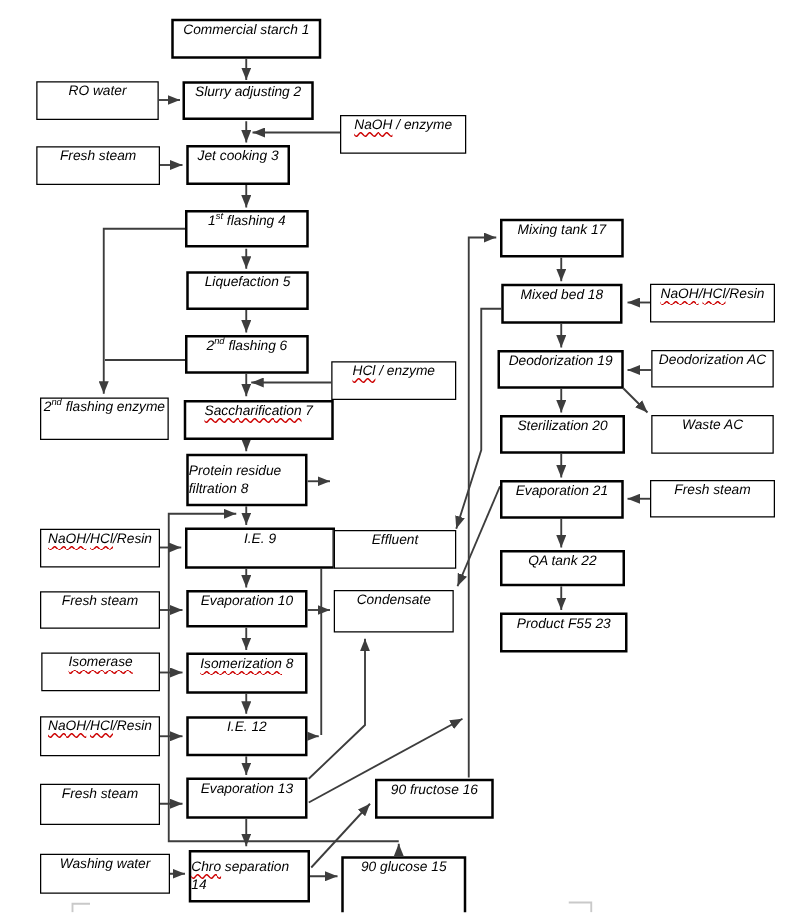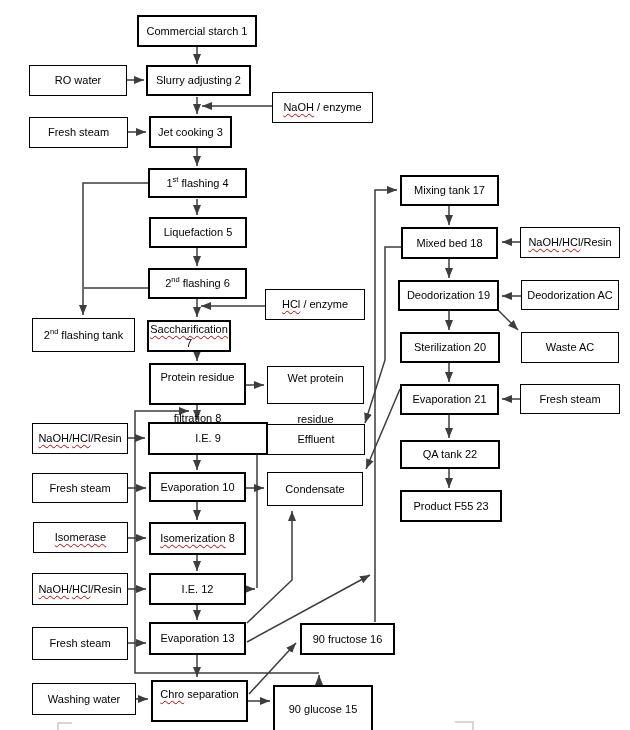--- a/index.html
+++ b/index.html
@@ -1,25 +1,25 @@
 <!DOCTYPE html>
 <html><head>
 <meta charset="utf-8">
 <style>
   html,body { margin:0; padding:0; background:#ffffff; }
   .canvas { position:relative; width:630px; height:730px; background:#ffffff; overflow:hidden;
             font-family:"Liberation Sans","DejaVu Sans",sans-serif; }
   svg.wires { position:absolute; left:0; top:0; width:630px; height:730px; pointer-events:none; }
   .b { position:absolute; box-sizing:border-box; background:#ffffff; display:flex;
-       align-items:center; justify-content:center; text-align:center;
-       font-size:11px; line-height:1.3; color:#000; }
+       align-items:flex-start; justify-content:center; text-align:center;
+       font-size:11px; line-height:1.3; color:#000;font-style:italic; }
   .p { border:2.5px solid #000; }
   .i { border:1.4px solid #000; }
   .two { flex-direction:column; }
-  .ln { display:block;margin-top:27px; }
+  .ln { display:block; }
   sup { font-size:7.5px; line-height:0; vertical-align:super; }
   .sq { text-decoration-line:underline; text-decoration-style:wavy;
         text-decoration-color:#cc0000; text-decoration-thickness:1px; text-underline-offset:2px; }
 </style>
 </head>
 <body>
 
 <div class="canvas">
 
   <svg class="wires" viewBox="0 0 630 730" xmlns="http://www.w3.org/2000/svg" fill="none" stroke="#3d3d3d" stroke-width="1.5">
@@ -113,21 +113,21 @@
     </div>
   <div class="b p" style="left:148px;top:168px;width:99px;height:30px">
       <span><span>1</span><sup>st</sup><span> flashing 4</span></span>
     </div>
   <div class="b p" style="left:149px;top:217px;width:98px;height:31px">
       <span>Liquefaction 5</span>
     </div>
   <div class="b p" style="left:148px;top:268px;width:99px;height:31px">
       <span><span>2</span><sup>nd</sup><span> flashing 6</span></span>
     </div>
-  <div class="b p" style="left:147px;top:320px;width:84px;height:32px">
+  <div class="b p" style="left:147px;top:320px;width:120px;height:32px">
       <span><span class="sq">Saccharification</span><span> 7</span></span>
     </div>
   <div class="b p two" style="left:149px;top:363px;width:97px;height:42px">
       <span class="ln">Protein residue</span>
       <span class="ln">filtration 8</span>
     </div>
   <div class="b p" style="left:148px;top:422px;width:120px;height:33px">
       <span>I.E. 9</span>
     </div>
   <div class="b p" style="left:149px;top:472px;width:97px;height:30px">
@@ -175,21 +175,21 @@
       <span>Product F55 23</span>
     </div>
 
   <div class="b i" style="left:29px;top:65px;width:98px;height:31px">
       <span>RO water</span>
     </div>
   <div class="b i" style="left:29px;top:117px;width:99px;height:31px">
       <span>Fresh steam</span>
     </div>
   <div class="b i" style="left:32px;top:318px;width:103px;height:34px">
-      <span><span>2</span><sup>nd</sup><span> flashing tank</span></span>
+      <span><span>2</span><sup>nd</sup><span> flashing enzyme</span></span>
     </div>
   <div class="b i" style="left:32px;top:423px;width:96px;height:31px">
       <span><span class="sq">NaOH</span><span>/</span><span class="sq">HCl</span><span>/Resin</span></span>
     </div>
   <div class="b i" style="left:32px;top:473px;width:96px;height:30px">
       <span>Fresh steam</span>
     </div>
   <div class="b i" style="left:33px;top:522px;width:95px;height:31px">
       <span><span class="sq">Isomerase</span></span>
     </div>
@@ -202,24 +202,20 @@
   <div class="b i" style="left:32px;top:683px;width:104px;height:32px">
       <span>Washing water</span>
     </div>
 
   <div class="b i" style="left:272px;top:92px;width:101px;height:31px">
       <span><span class="sq">NaOH</span><span> / enzyme</span></span>
     </div>
   <div class="b i" style="left:265px;top:289px;width:100px;height:31px">
       <span><span class="sq">HCl</span><span> / enzyme</span></span>
     </div>
-  <div class="b i two" style="left:267px;top:366px;width:97px;height:38px">
-      <span class="ln">Wet protein</span>
-      <span class="ln">residue</span>
-    </div>
   <div class="b i" style="left:267px;top:424px;width:98px;height:31px">
       <span>Effluent</span>
     </div>
   <div class="b i" style="left:267px;top:472px;width:96px;height:34px">
       <span>Condensate</span>
     </div>
 
   <div class="b i" style="left:520px;top:227px;width:100px;height:31px">
       <span><span class="sq">NaOH</span><span>/</span><span class="sq">HCl</span><span>/Resin</span></span>
     </div>

